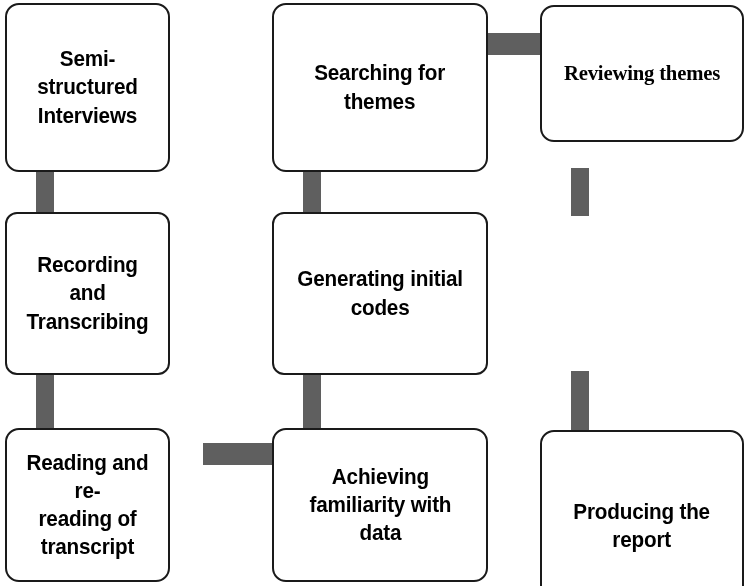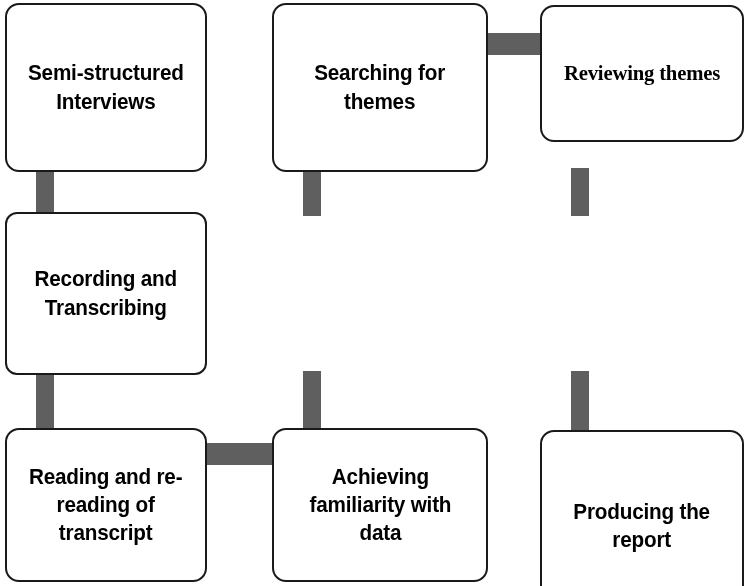--- a/index.html
+++ b/index.html
@@ -43,21 +43,21 @@
     font-weight: bold;
     color: #000000;
     letter-spacing: -0.2px;
     font-stretch: condensed;
     transform: scaleX(0.94);
     transform-origin: center center;
     white-space: pre-line;
   }
 
   
-  .col-1 { left: 5px;   width: 202px; }
+  .col-1 { left: 5px;   width: 165px; }
   .col-2 { left: 272px; width: 216px; }
   .col-3 { left: 540px; width: 204px; }
 
   
   .row-1 { top: 3px;   height: 169px; }
   .row-2 { top: 212px; height: 163px; border-radius: 12px; }
   .row-3 { top: 428px; height: 154px; }
 
   
   #box-reviewing-themes { top: 5px; height: 137px; font-family: Liberation Serif, serif; }
@@ -111,20 +111,24 @@
 
   <div class="node-box col-3 row-1" id="box-reviewing-themes">
     <span class="node-label">Reviewing themes</span>
   </div>
 
   <div class="node-box col-1 row-2" id="box-recording-and-transcribing">
     <span class="node-label">Recording and
 Transcribing</span>
   </div>
 
+  <div class="node-box col-2 row-2" id="box-generating-initial-codes">
+    <span class="node-label">Generating initial
+codes</span>
+  </div>
 
 
   <div class="node-box col-1 row-3" id="box-reading-and-re-reading">
     <span class="node-label">Reading and re-
 reading of
 transcript</span>
   </div>
 
   <div class="node-box col-2 row-3" id="box-achieving-familiarity">
     <span class="node-label">Achieving

